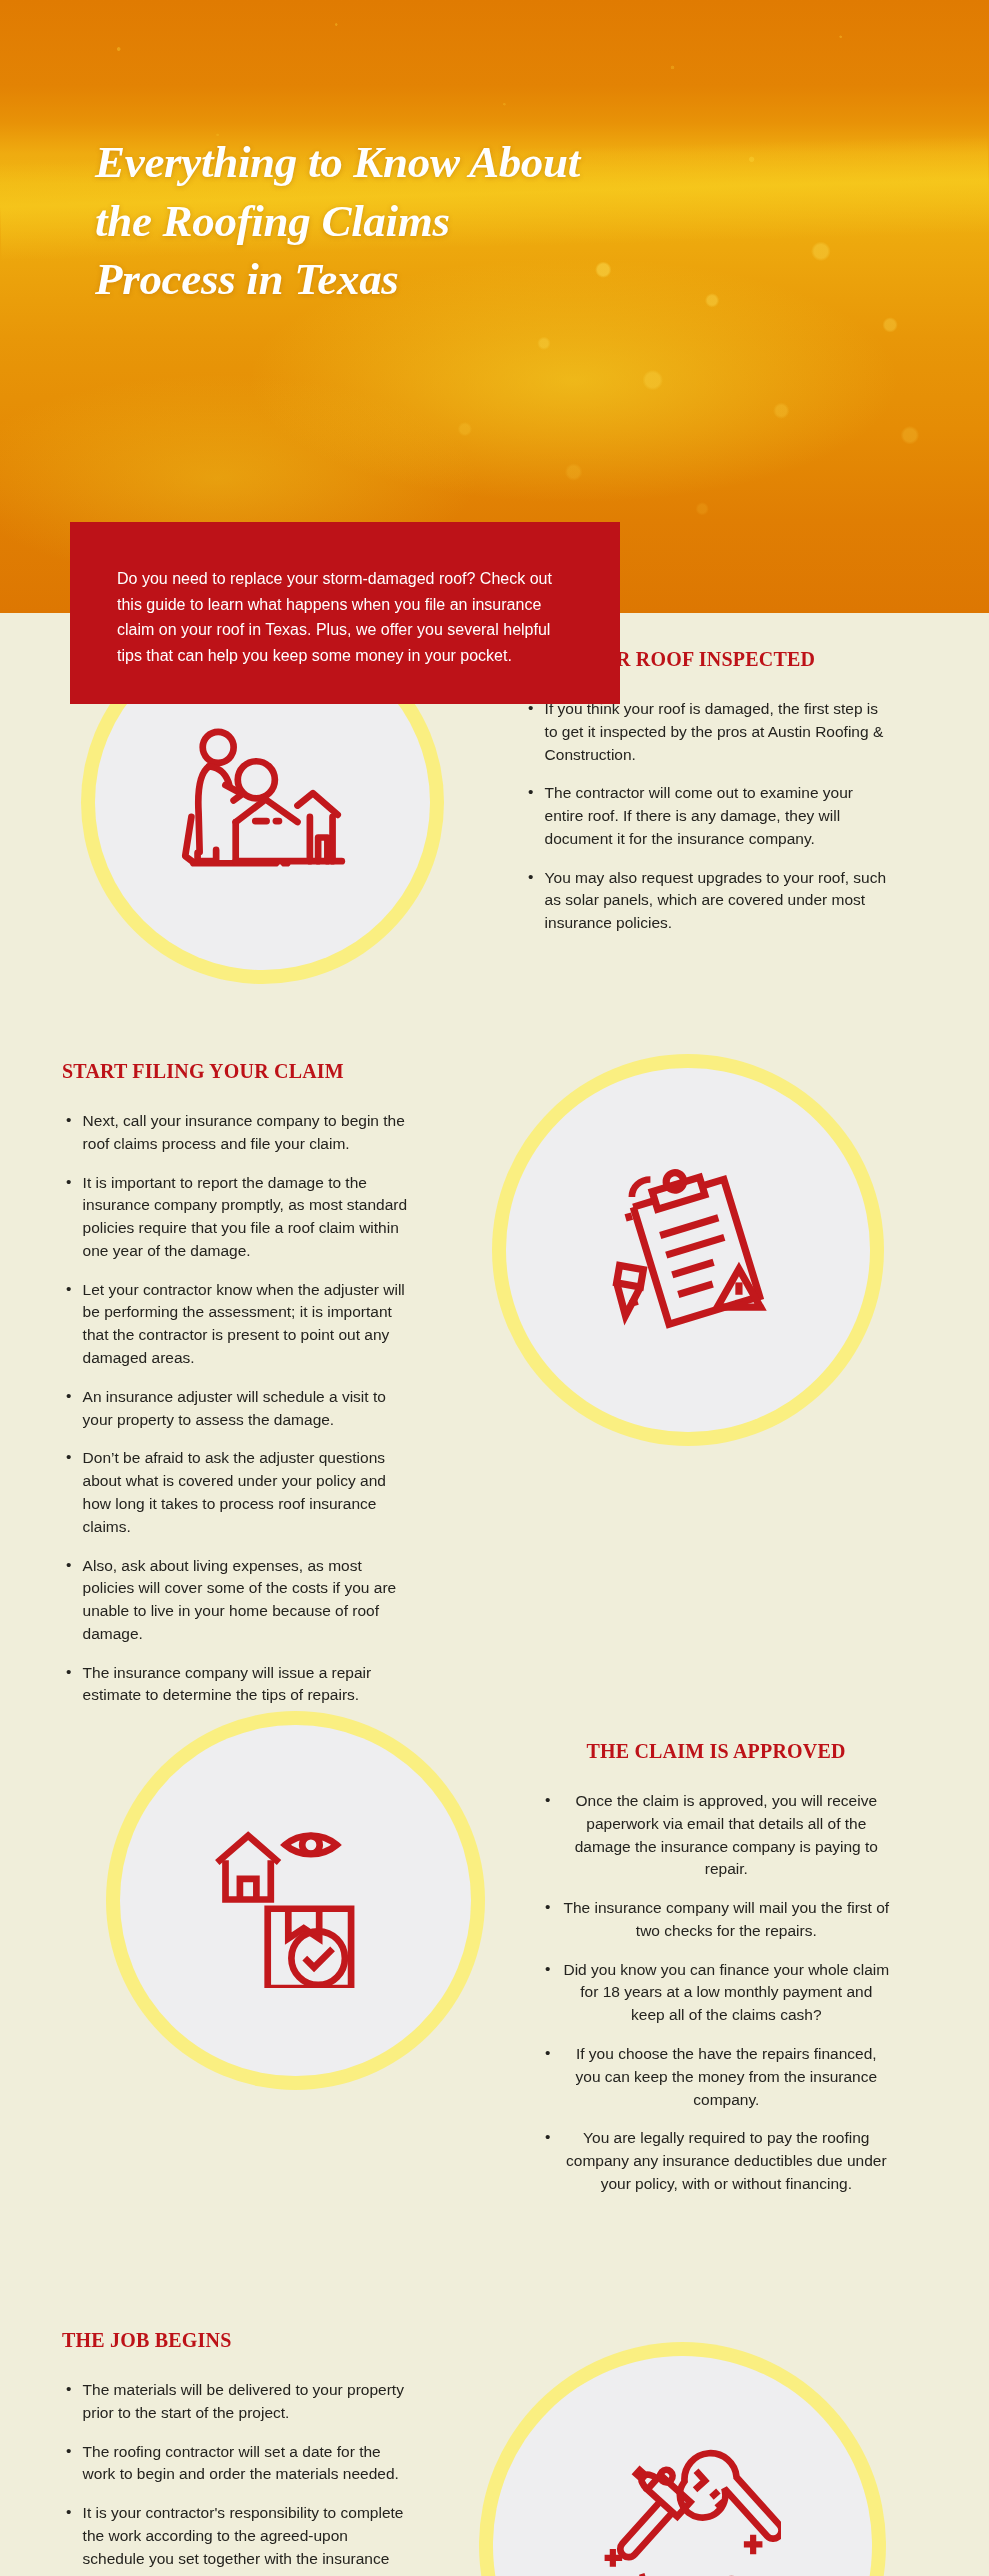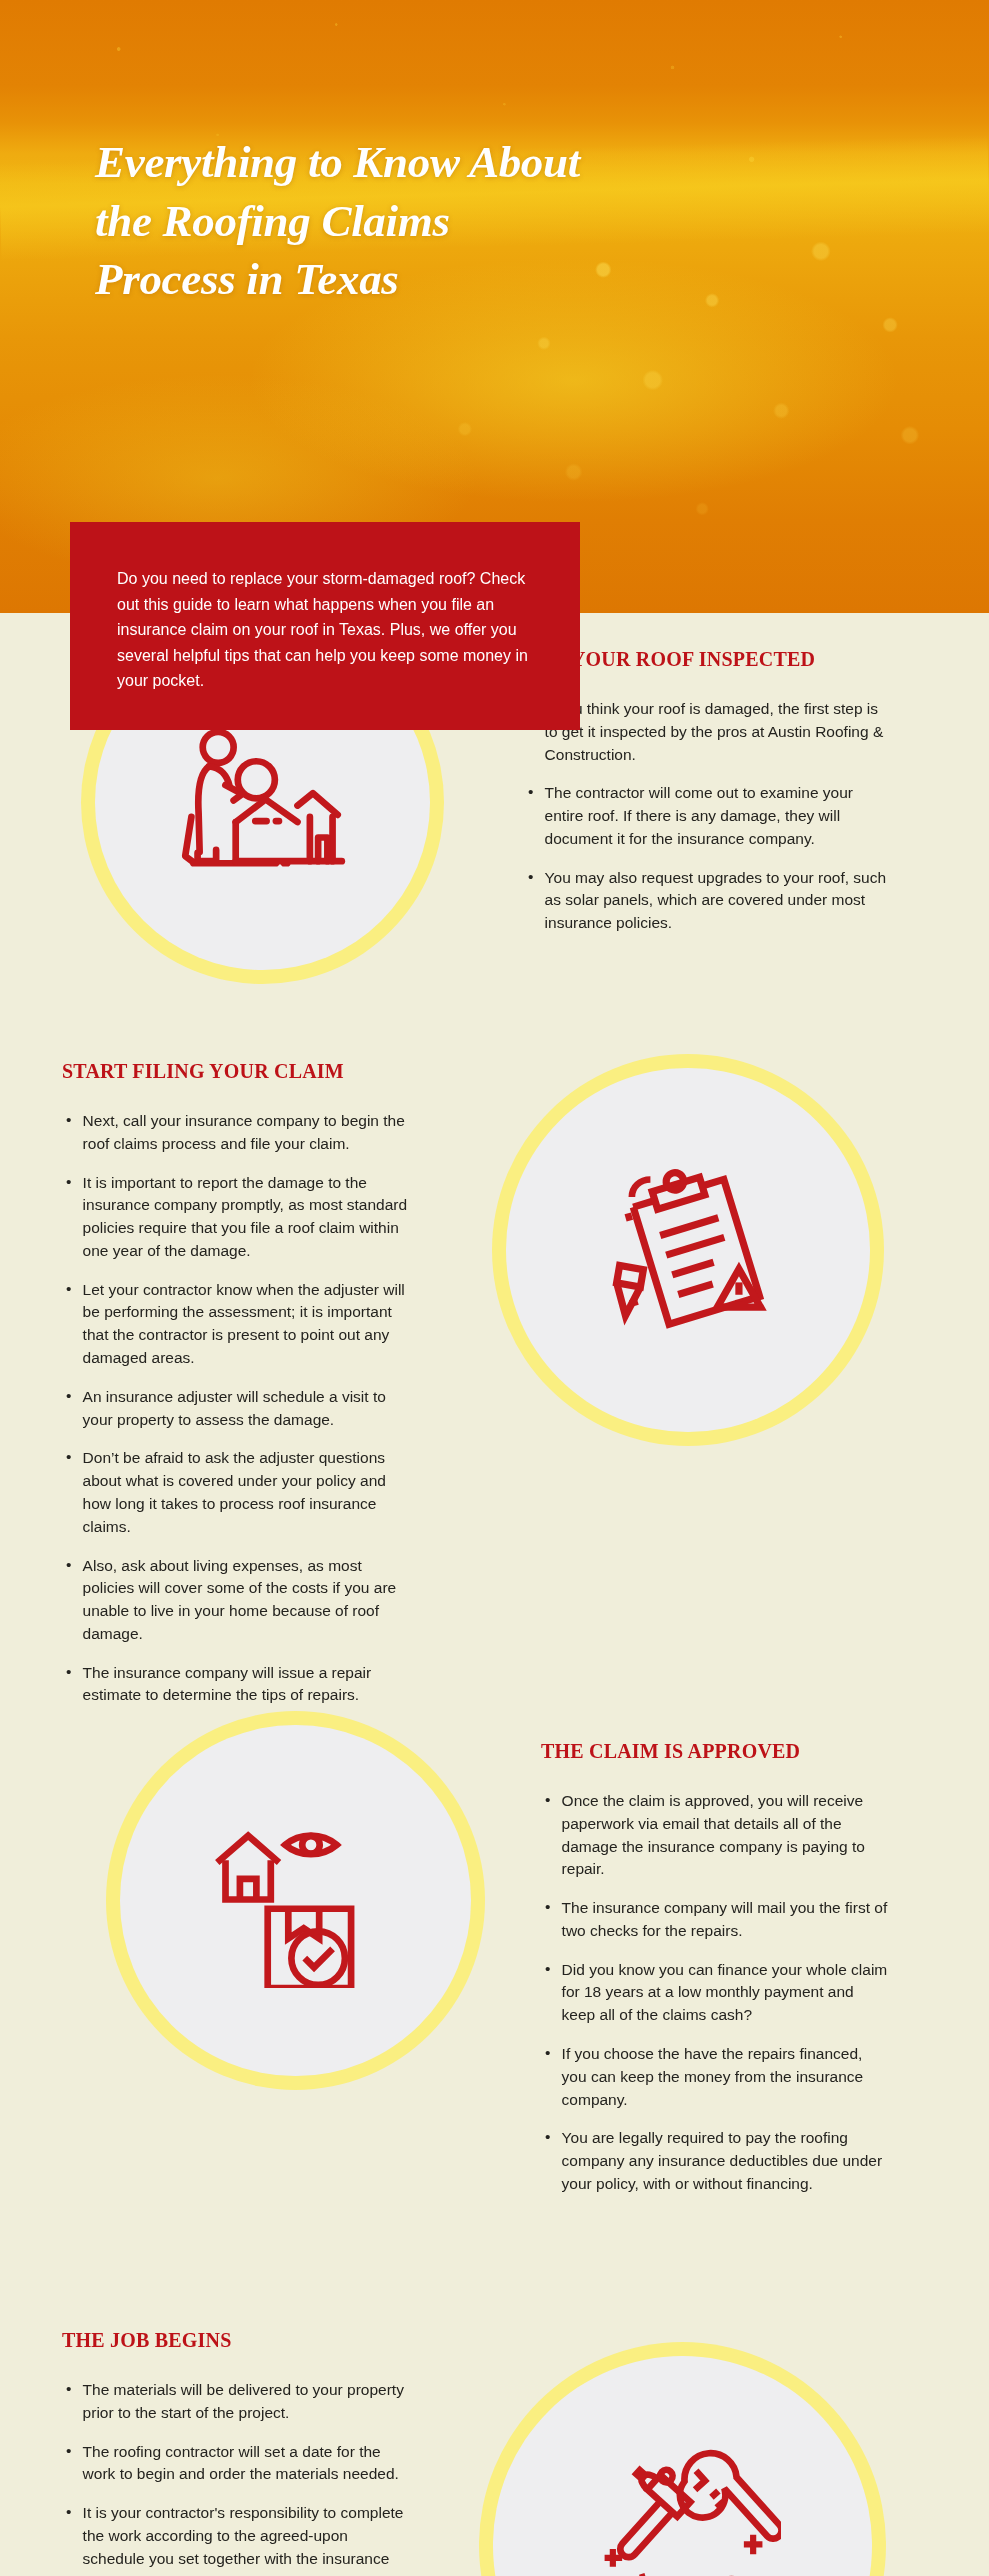--- a/index.html
+++ b/index.html
@@ -80,21 +80,21 @@
     font-weight: bold;
     font-size: 45px;
     line-height: 1.30;
     letter-spacing: -0.3px;
     text-shadow: 0 1px 5.2px rgba(140,70,0,0.28);
   }
   .intro-box {
     position: absolute;
     left: 70px;
     top: 522px;
-    width: 510px;
+    width: 550px;
     padding: 44px 47px 36px 47px;
     background: #bd1218;
     color: #ffffff;
     font-size: 16px;
     line-height: 1.60;
     z-index: 6;
   }
 
   .circle-wrap { position: absolute; }
   .circle-ring {
@@ -246,21 +246,21 @@
           <path d="M64 28 L64 86 L94 66 L124 86 L124 28"></path>
         </g>
         <g transform="translate(160,236)">
           <circle cx="54" cy="46" r="52"></circle>
           <path d="M28 46 L46 64 L82 28"></path>
         </g>
       </svg>
     </div>
   </div>
 
-  <div class="section sec-right" style="left:541px; top:1740px; width:350px;">
+  <div class="section sec-right" style="left:541px; top:1740px; width:350px;text-align:center;">
     <h2>THE CLAIM IS APPROVED</h2>
     <ul>
       <li>Once the claim is approved, you will receive paperwork via email that details all of the damage the insurance company is paying to repair.</li>
       <li>The insurance company will mail you the first of two checks for the repairs.</li>
       <li>Did you know you can finance your whole claim for 18 years at a low monthly payment and keep all of the claims cash?</li>
       <li>If you choose the have the repairs financed, you can keep the money from the insurance company.</li>
       <li>You are legally required to pay the roofing company any insurance deductibles due under your policy, with or without financing.</li>
     </ul>
   </div>
 

